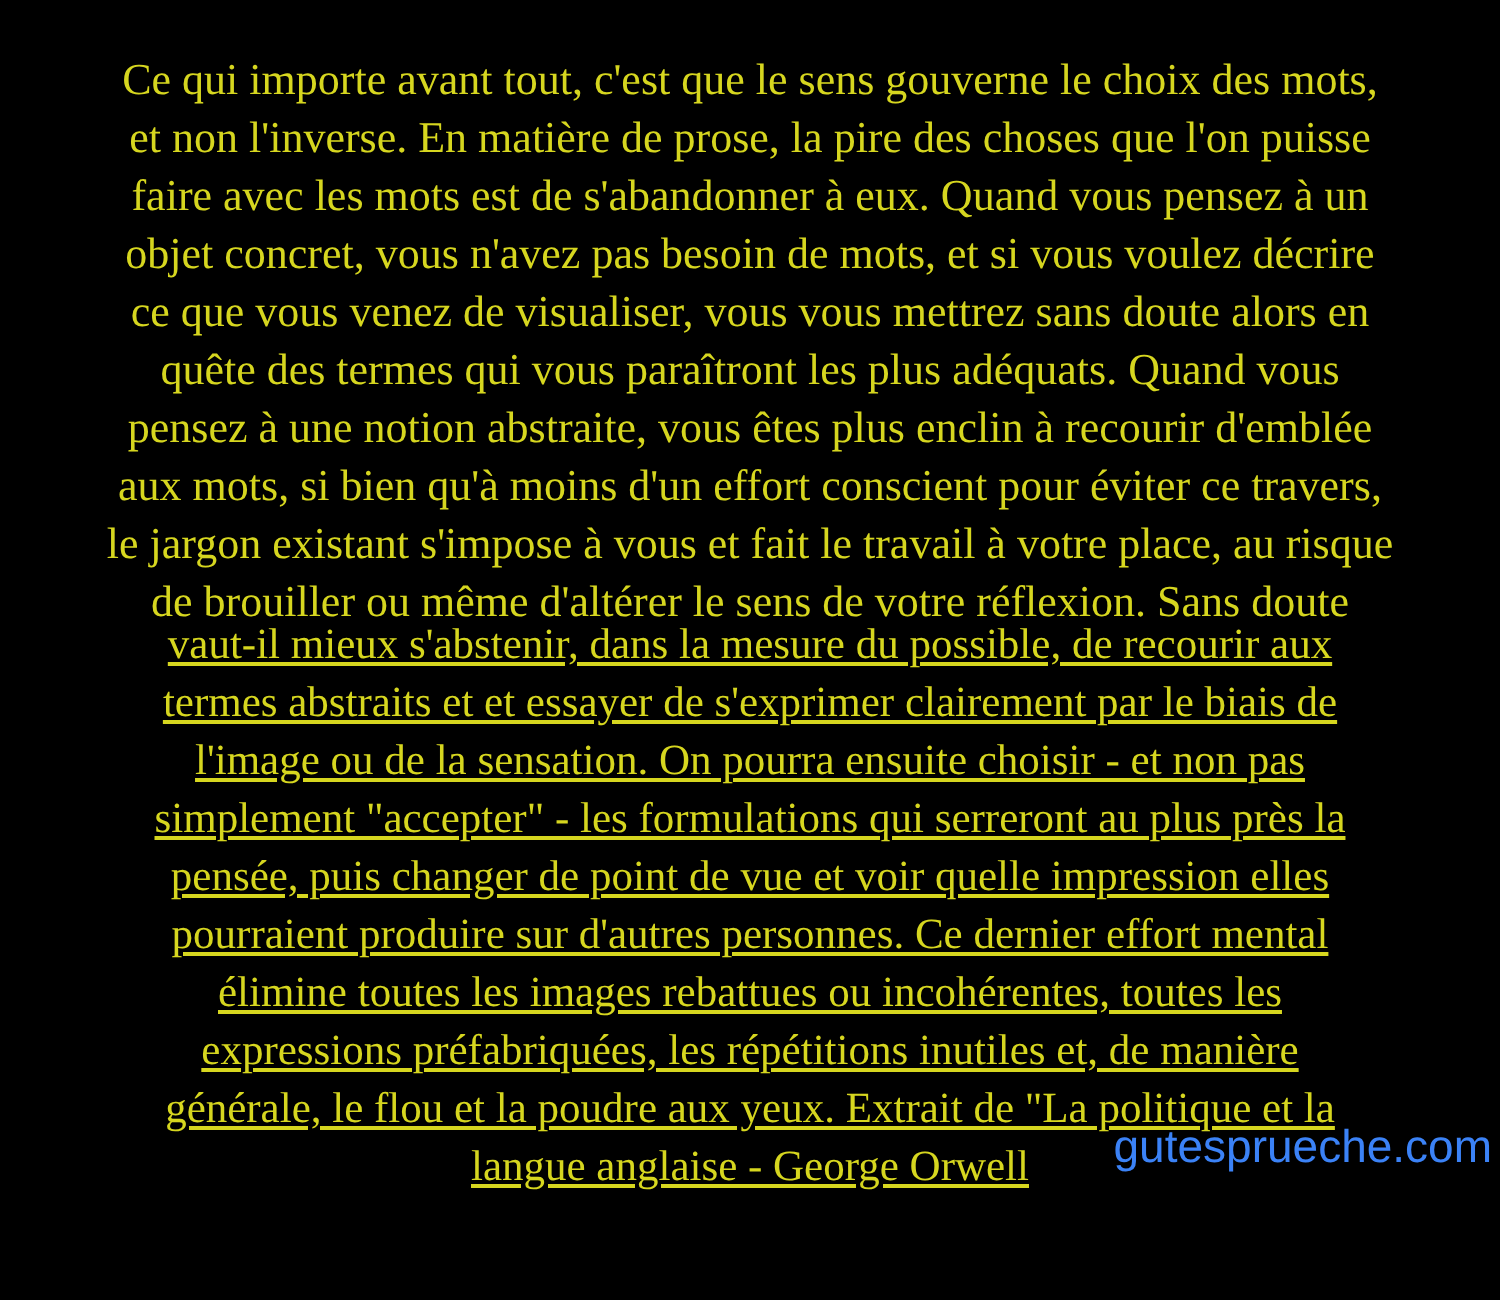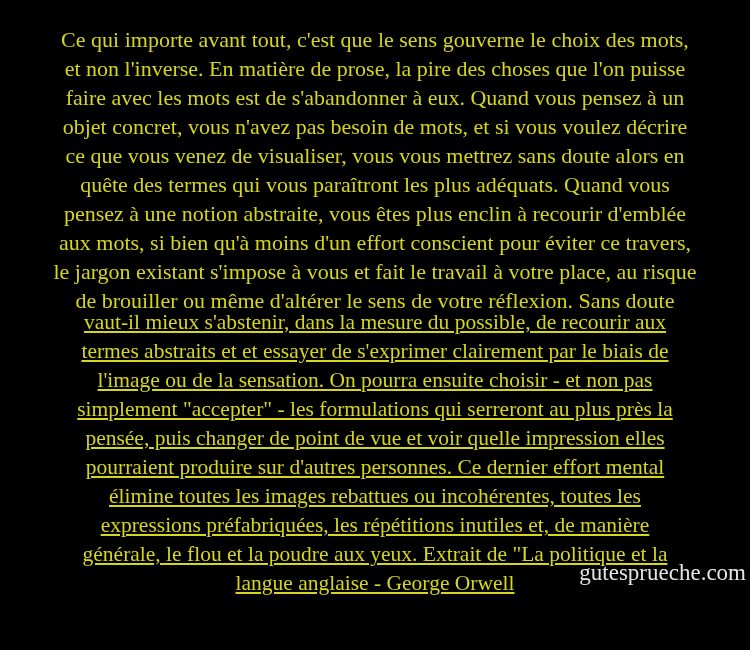--- a/index.html
+++ b/index.html
@@ -31,22 +31,22 @@
   .quote-part-2 {
     margin-top: -7px;            
     font-size: 21.5px;
     line-height: 29px;
     text-decoration: underline;
   }
   .watermark {
     position: absolute;
     right: 4px;
     bottom: 0px;
-    color: #e5e5e5;
-    font-family: Liberation Serif, serif;
+    color: #3b82f6;
+    font-family: Liberation Sans, sans-serif;
     font-size: 23px;
     line-height: 30px;
     margin-top: 44px;
   }
 </style>
 </head>
 <body>
 
 <div class="quote-canvas">
   <div class="quote-text quote-part-1">Ce qui importe avant tout, c'est que le sens gouverne le choix des mots,

